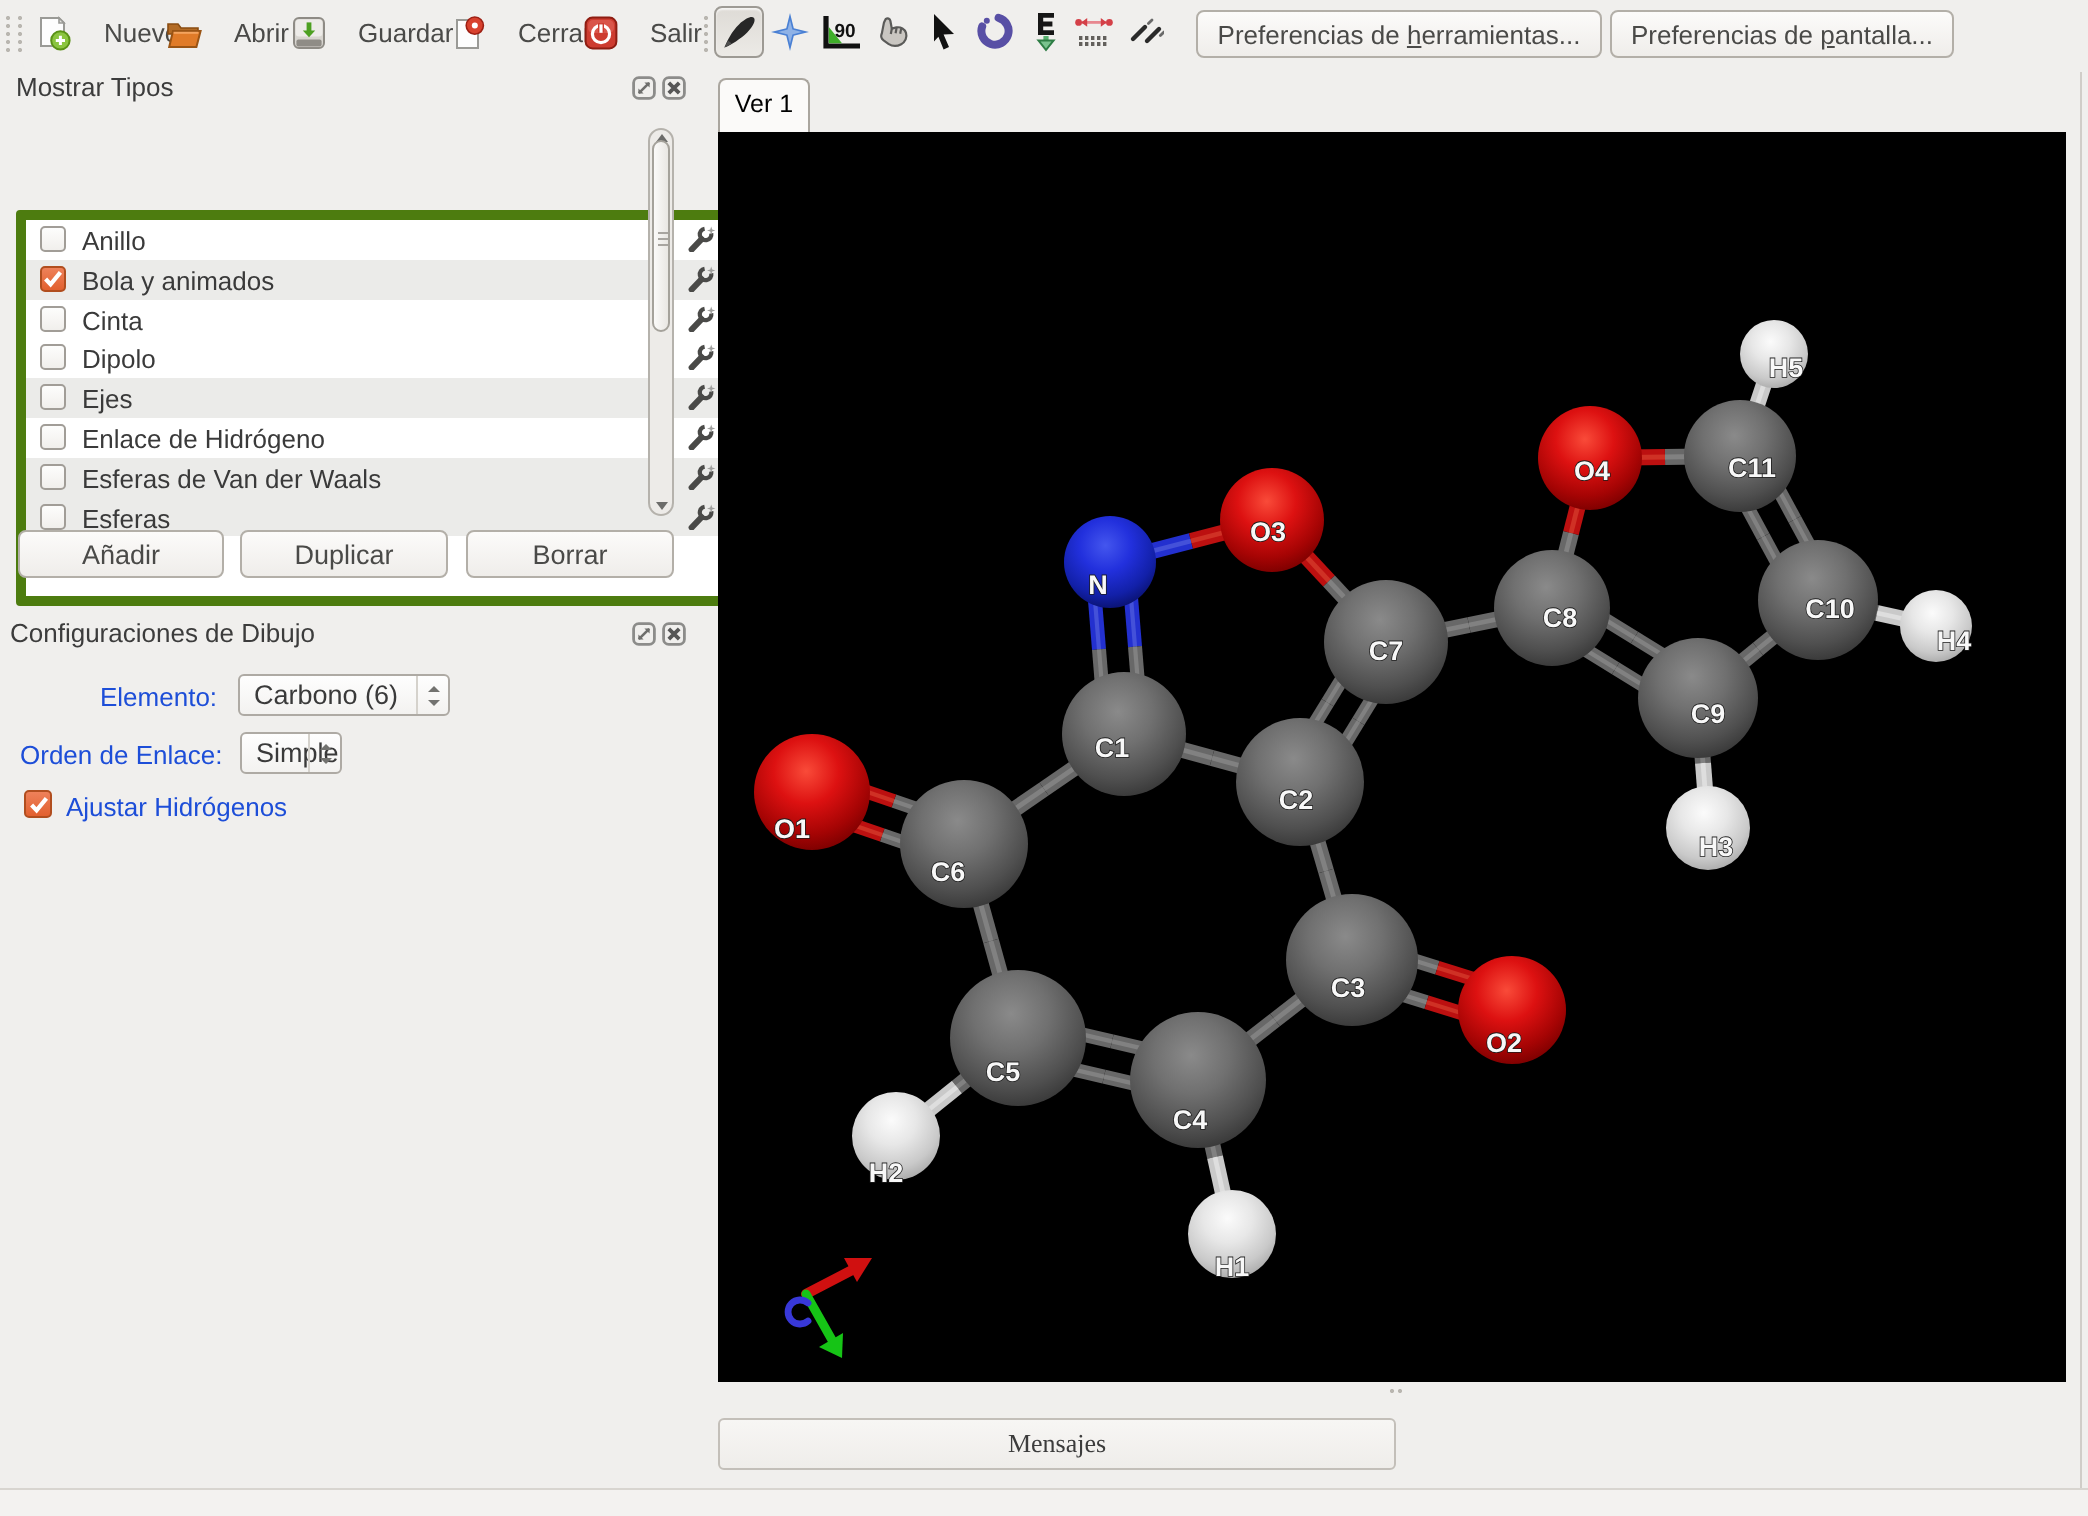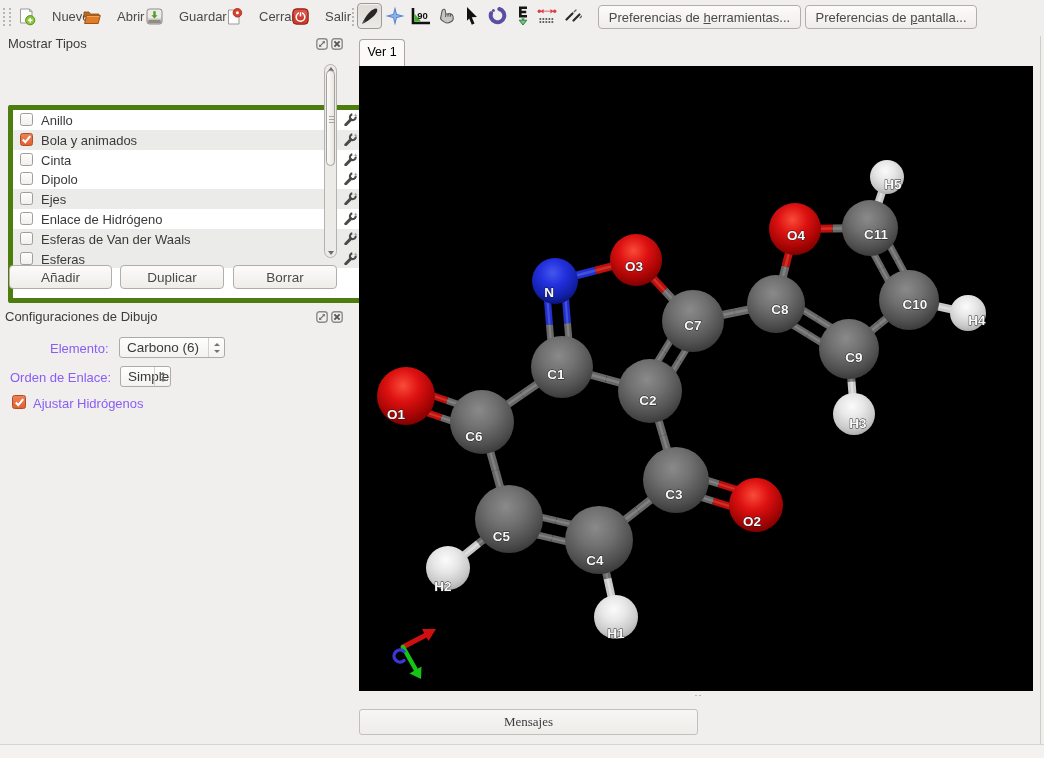--- a/index.html
+++ b/index.html
@@ -35,21 +35,21 @@
 .btn { position:absolute; top:265px; height:24px; border:1px solid #b3afa8; border-radius:4px;
   background:linear-gradient(#fcfbfa,#efedea); font-size:13.5px; color:#4a4a48;
   display:flex; align-items:center; justify-content:center; }
 
 .combo { position:absolute; border:1px solid #aeaaa4; border-radius:3px; background:linear-gradient(#fefefe,#f3f2f0); font-size:13.5px; color:#3a3a3a; }
 .combo .ct { position:absolute; left:7px; top:2px; }
 .spin { position:absolute; right:0; top:0; bottom:0; width:16px; border-left:1px solid #d5d2cc; }
 .spin:before, .spin:after { content:""; position:absolute; left:5px; width:0; height:0; border-left:3px solid transparent; border-right:3px solid transparent; }
 .spin:before { top:4.5px; border-bottom:3.5px solid #72726f; }
 .spin:after { bottom:4.5px; border-top:3.5px solid #72726f; }
-.clabel { position:absolute; font-size:13px; color:#8b5cf6; }
+.clabel { position:absolute; font-size:13px; color:#1d4ed8; }
 
 .scb { position:absolute; width:14px; height:14px; border:1px solid #b14e1f; border-radius:2.5px; background:linear-gradient(#ee815a,#e2602f); }
 .scb svg { position:absolute; left:0.5px; top:0.5px; }
 
 #tab { position:absolute; left:359px; top:39px; width:46px; height:27px; background:#fbfaf9; border:1px solid #aaa69f; border-bottom:none; border-radius:4px 4px 0 0; font-size:12.5px; color:#000000; text-align:center; line-height:25px; }
 #viewport { position:absolute; left:359px; top:66px; width:674px; height:625px; background:#000; }
 #mensajes { position:absolute; left:359px; top:709px; width:339px; height:26px; border:1px solid #c3bfb9; border-radius:3px; background:linear-gradient(#f7f6f4,#efedea); font-size:13px; color:#3c3c3c; text-align:center; line-height:24px;font-family:Liberation Serif, serif; }
 </style></head>
 <body>
 <div id="toolbar">

